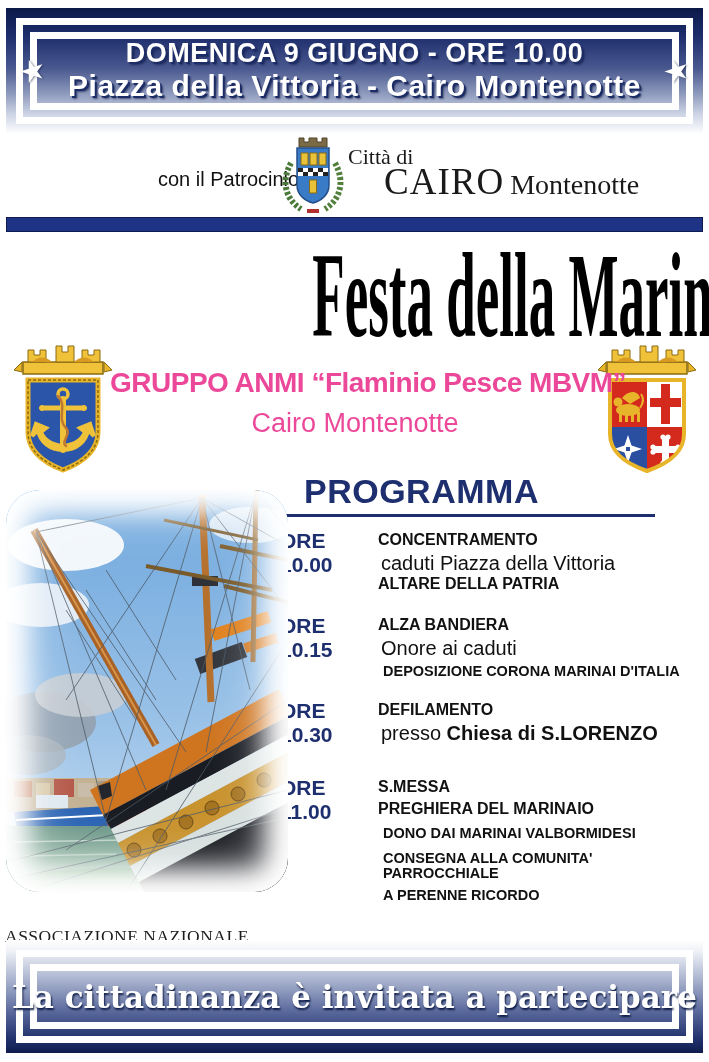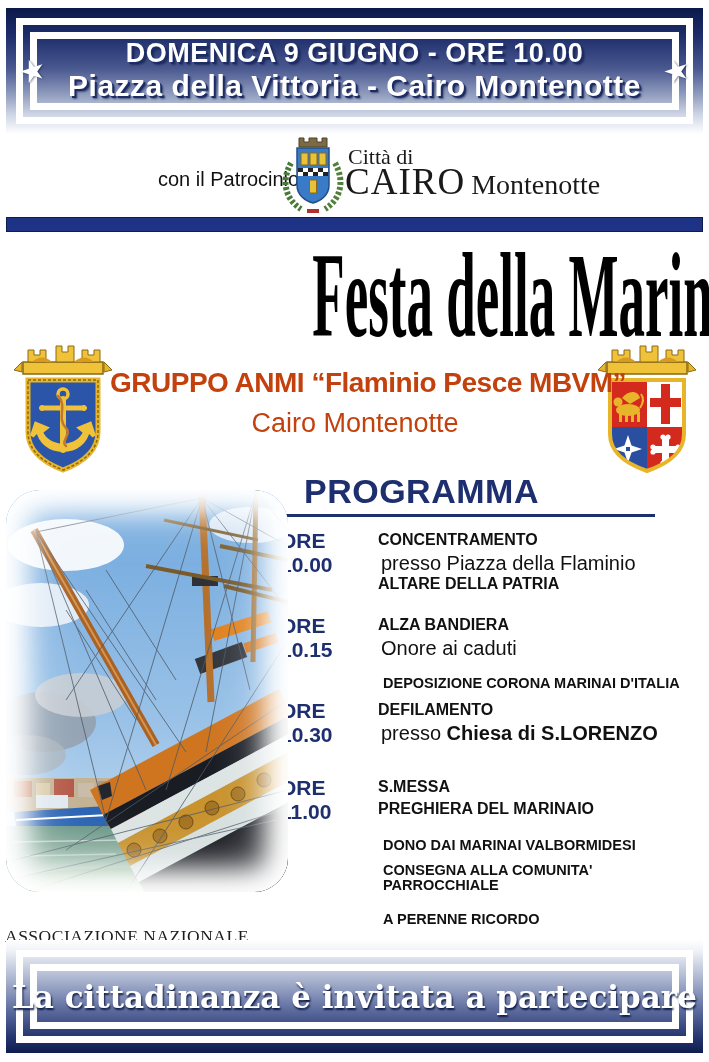--- a/index.html
+++ b/index.html
@@ -24,49 +24,49 @@
   .star{color:#ffffff;font-size:30px;line-height:1;display:inline-block;
         transform:rotate(-18deg);text-shadow:1px 1px 2px rgba(12,22,60,.5);margin:0 22px;}
   .bb-text{font-family:"DejaVu Serif","Liberation Serif",serif;font-weight:bold;font-size:31px;color:#ffffff;
        white-space:nowrap;text-shadow:1px 2px 2px #0d1b44;}
 
   
   .patrocinio-label{position:absolute;left:158px;top:168px;font-size:20px;color:#111111;}
   .city-crest{position:absolute;left:277px;top:133px;}
   .citta-di{position:absolute;left:348px;top:144px;font-family:"Liberation Serif",serif;font-size:22px;color:#1a1a1a;}
   .cairo-line{position:absolute;left:345px;top:160px;font-family:"Liberation Serif",serif;color:#1a1a1a;white-space:nowrap;}
-  .cairo-big{font-size:37px;letter-spacing:1px;}
+  .cairo-big{font-size:37px;letter-spacing:1px;margin-left:39px;}
   .cairo-rest{font-size:28px;margin-left:6px;}
 
   
   .navy-bar{position:absolute;left:6px;top:217px;width:697px;height:15px;background:#1e3386;
             border:1px solid #0e1c4e;box-sizing:border-box;}
 
   
   .title-wrap{position:absolute;left:0;top:236px;width:709px;height:110px;text-align:center;overflow:visible;}
   .title-text{display:inline-block;font-family:"Liberation Serif",serif;font-weight:bold;color:#000000;
               font-size:106px;line-height:1.0;white-space:nowrap;transform:scale(.50,1.14);transform-origin:center top;}
 
   
   .crest-left{position:absolute;left:6px;top:332px;}
   .crest-right{position:absolute;left:592px;top:332px;}
-  .group-block{position:absolute;left:110px;top:367px;width:490px;text-align:center;color:#c2410c;}
+  .group-block{position:absolute;left:110px;top:367px;width:490px;text-align:center;color:#ec4899;}
   .group-l1{font-size:28px;font-weight:bold;letter-spacing:-.5px;white-space:nowrap;}
   .group-l2{font-size:27px;margin-top:9px;}
 
   
   .prog-head{position:absolute;left:283px;top:472px;font-size:34px;font-weight:bold;color:#1e2f6f;letter-spacing:.5px;margin-left:21px;}
   .prog-rule{position:absolute;left:283px;top:514px;width:372px;height:3px;background:#1e2f6f;}
   .entry{position:absolute;left:280px;width:425px;display:flex;}
   .e1{top:529px;}.e2{top:614px;}.e3{top:699px;}.e4{top:776px;}
   .etime{flex:0 0 98px;font-size:21px;font-weight:bold;color:#1e2f6f;}
   .edesc{flex:1;color:#111111;}
   .l-bold{font-size:16px;font-weight:bold;line-height:22px;}
   .l-reg{font-size:20px;line-height:20px;padding-left:3px;margin-top:2px;}
-  .l-sb{font-size:14.5px;font-weight:bold;line-height:15.5px;padding-left:5px;margin-top:18px;}
+  .l-sb{font-size:14.5px;font-weight:bold;line-height:15.5px;padding-left:5px;margin-top:6px;}
   .l-sb-first{margin-top:9px;}
   .mix-b{font-weight:bold;}
 
   
   .ship{position:absolute;left:6px;top:490px;width:282px;height:402px;border-radius:34px;overflow:hidden;}
   .ship svg{display:block;}
   .ship .feather{position:absolute;inset:0;border-radius:34px;
       box-shadow:inset 0 0 26px 20px #ffffff, inset 0 0 60px 14px rgba(255,255,255,.75);pointer-events:none;}
 
   .assoc{position:absolute;left:5px;top:926px;width:205px;text-align:center;color:#1c1c1c;
@@ -225,21 +225,21 @@
     <div class="group-l2">Cairo Montenotte</div>
   </div>
 
   <div class="prog-head">PROGRAMMA</div>
   <div class="prog-rule"></div>
 
   <div class="entry e1">
     <div class="etime">ORE 10.00</div>
     <div class="edesc">
       <div class="l-bold">CONCENTRAMENTO</div>
-      <div class="l-reg">presso Piazza della Flaminio</div>
+      <div class="l-reg">caduti Piazza della Vittoria</div>
       <div class="l-bold">ALTARE DELLA PATRIA</div>
     </div>
   </div>
 
   <div class="entry e2">
     <div class="etime">ORE 10.15</div>
     <div class="edesc">
       <div class="l-bold">ALZA BANDIERA</div>
       <div class="l-reg">Onore ai caduti</div>
       <div class="l-sb">DEPOSIZIONE CORONA MARINAI D'ITALIA</div>

